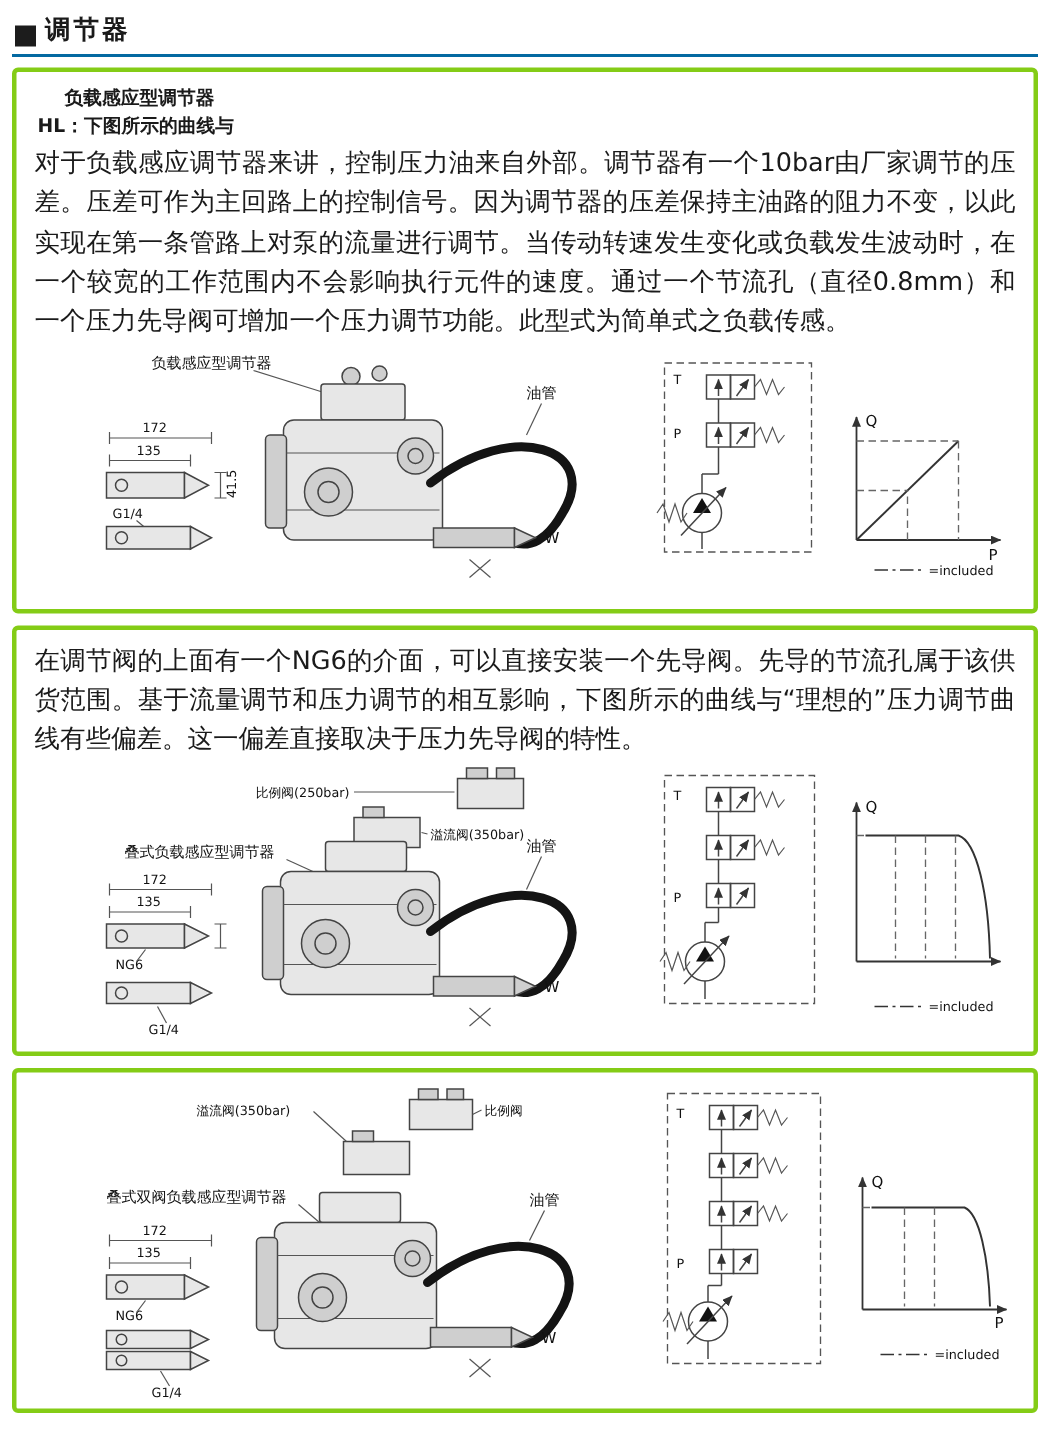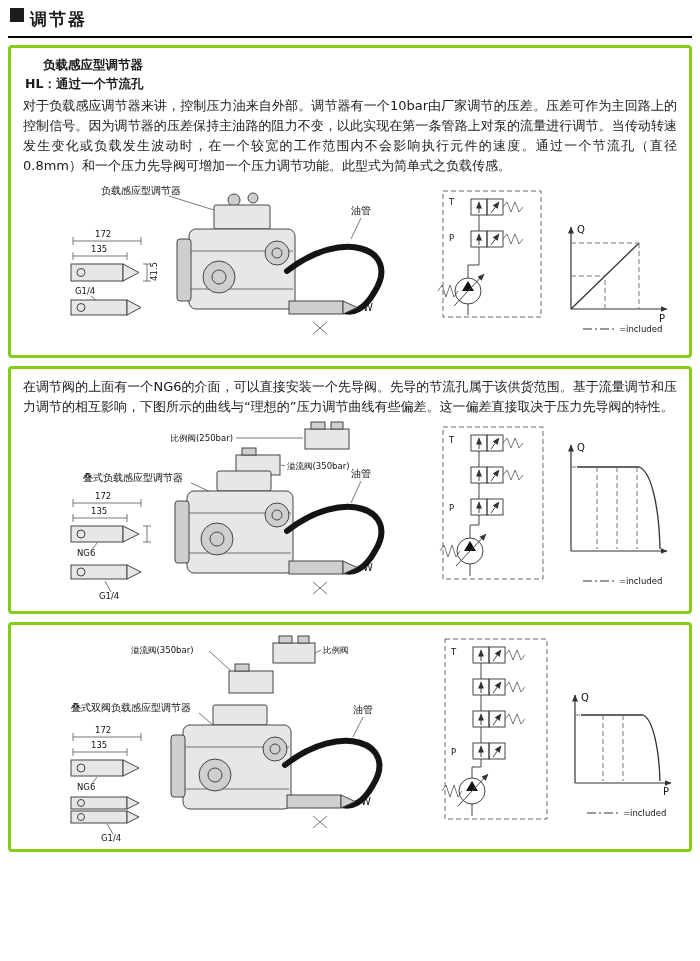--- a/index.html
+++ b/index.html
@@ -3,27 +3,27 @@
 <meta charset="utf-8">
 <style>
   * { margin:0; padding:0; box-sizing:border-box; }
   html,body { background:#fff; }
   body {
     width:700px; height:961px;
     font-family:"DejaVu Sans","Liberation Sans",sans-serif;
     color:#1a1a1a;
   }
   .page { width:700px; height:961px; padding:6px 8px 4px 8px; overflow:hidden; }
-  .hdr { display:flex; align-items:flex-start; gap:6px; padding:2px 0 5px 2px; border-bottom:2px solid #000000; margin-bottom:7px; }
+  .hdr { display:flex; align-items:flex-end; gap:6px; padding:2px 0 5px 2px; border-bottom:2px solid #0369a1; margin-bottom:7px; }
   .hdr .sq { width:14px; height:14px; background:#1c1c1c; display:inline-block; }
   .hdr h1 { font-size:17px; font-weight:bold; letter-spacing:2px; }
   .box { border:3px solid #84cc16; border-radius:4px; padding:8px 12px 4px 12px; margin-bottom:8px; background:#fff; }
   .box h3 { font-size:12.5px; font-weight:bold; margin:1px 0 2px 20px; }
   .box h4 { font-size:12.5px; font-weight:bold; margin:0 0 3px 2px; }
-  .box p { font-size:13px; line-height:1.55; text-align:justify; margin-bottom:2px; }
+  .box p { font-size:17px; line-height:1.55; text-align:justify; margin-bottom:2px; }
   svg.diag { display:block; }
   svg text { font-family:"DejaVu Sans","Liberation Sans",sans-serif; fill:#111; }
   .lbl { font-size:10px; }
   .sm  { font-size:8.5px; }
   .ln   { stroke:#444; stroke-width:1; fill:none; }
   .thin { stroke:#555; stroke-width:0.8; fill:none; }
   .dash { stroke:#555; stroke-width:0.9; fill:none; stroke-dasharray:5 3; }
   .fillg { fill:#e7e7e7; stroke:#444; stroke-width:1; }
   .filld { fill:#cfcfcf; stroke:#444; stroke-width:1; }
   .hose { stroke:#141414; stroke-width:6; fill:none; stroke-linecap:round; }
@@ -45,21 +45,21 @@
 
 <div class="page">
 
   <header class="hdr">
     <span class="sq"></span>
     <h1>调节器</h1>
   </header>
 
   <section class="box">
     <h3>负载感应型调节器</h3>
-    <h4>HL：通过一个节流孔</h4>
+    <h4>HL：下图所示的曲线与</h4>
     <p>对于负载感应调节器来讲，控制压力油来自外部。调节器有一个10bar由厂家调节的压差。压差可作为主回路上的控制信号。因为调节器的压差保持主油路的阻力不变，以此实现在第一条管路上对泵的流量进行调节。当传动转速发生变化或负载发生波动时，在一个较宽的工作范围内不会影响执行元件的速度。通过一个节流孔（直径0.8mm）和一个压力先导阀可增加一个压力调节功能。此型式为简单式之负载传感。</p>
 
     <svg class="diag" width="662" height="172" viewBox="0 0 662 172">
 
       <g>
         <text x="78" y="15" class="lbl">负载感应型调节器</text>
         <line x1="146" y1="17" x2="194" y2="32" class="thin"></line>
       </g>
 
       <g>

